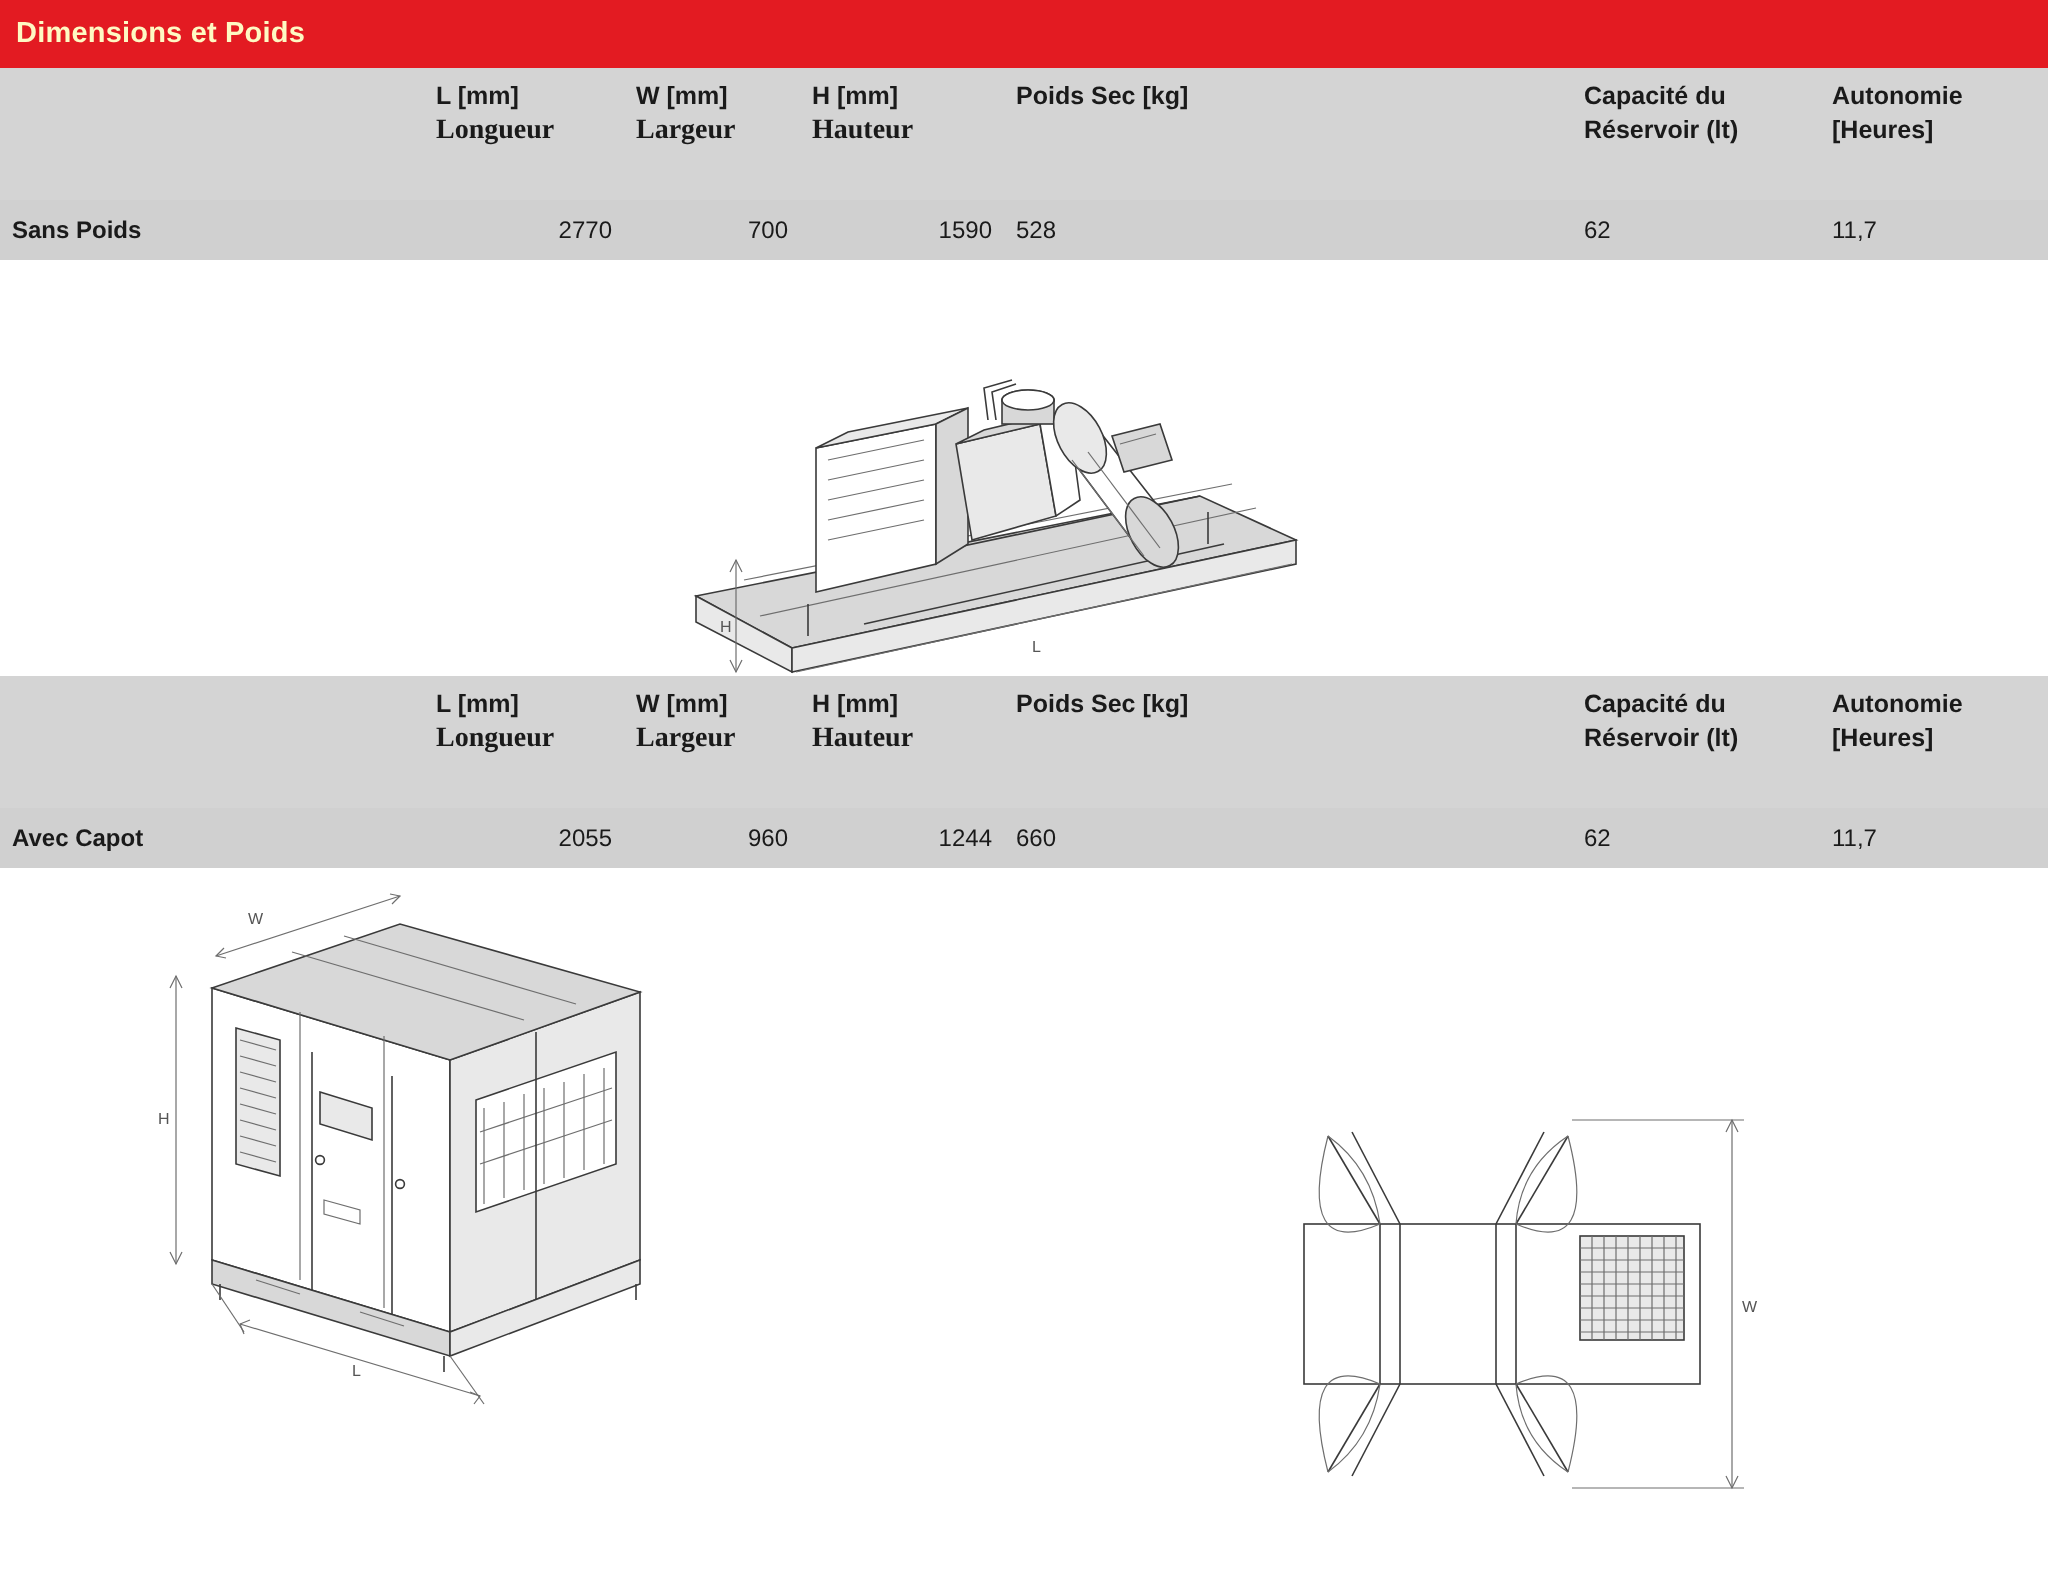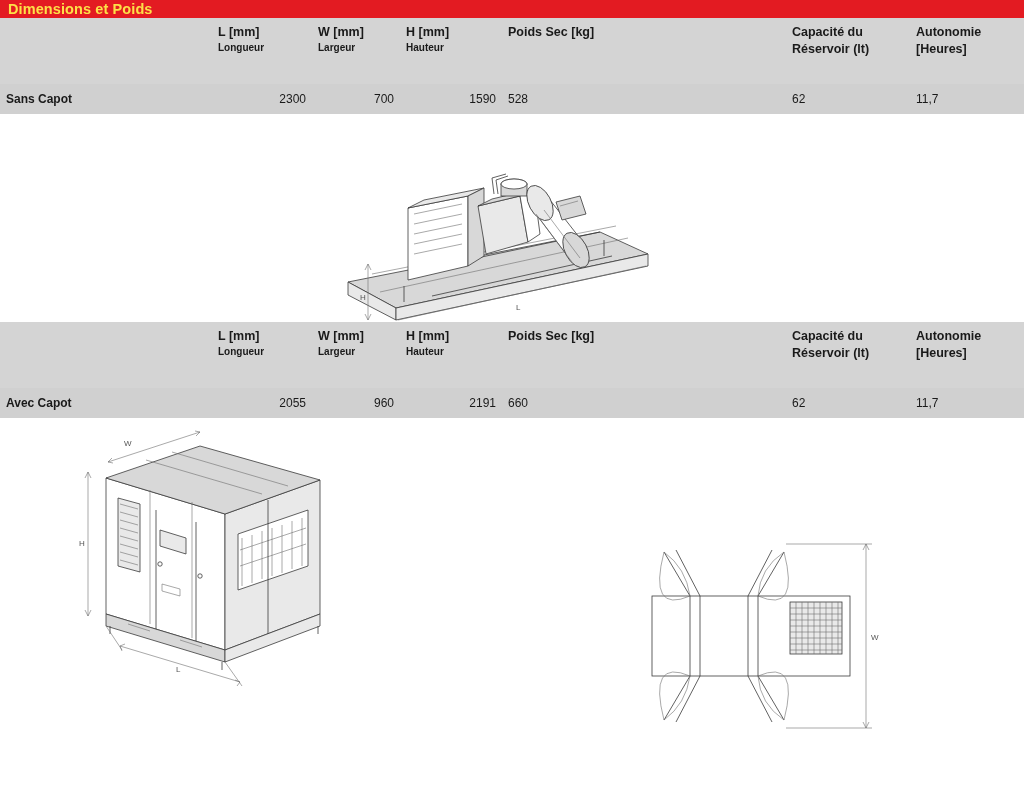--- a/index.html
+++ b/index.html
@@ -11,23 +11,23 @@
     height: 788px;
     background: #ffffff;
     font-family: "Liberation Sans", sans-serif;
     color: #1a1a1a;
     overflow: hidden;
     position: relative;
   }
 
   
   .title-bar {
-    height: 18px;
+    height: 34px;
     background: #e31b22;
-    color: #fde047;
+    color: #fef9c3;
     font-size: 14.5px;
     font-weight: bold;
     display: flex;
     align-items: center;
     padding-left: 8px;
     letter-spacing: 0.1px;
   }
 
   
   .spec-table {
@@ -46,22 +46,23 @@
     margin-left: 40px;
   }
   .spec-table .val-row td {
     background: #d0d0d0;
     font-size: 12px;
     padding: 4px 6px;
     height: 22px;
   }
   .hdr-sub {
     display: block;
-    font-size: 10px;
+    font-size: 14px;
     font-weight: bold;
+    font-family: Liberation Serif, serif;
   }
   .hdr-main {
     display: block;
     font-size: 12.5px;
     font-weight: bold;
   }
   .c-label { width: 200px; text-align: left; }
   .c-l     { width: 88px;  text-align: left; }
   .c-w     { width: 76px;  text-align: left; }
   .c-h     { width: 90px;  text-align: left; }
@@ -129,22 +130,22 @@
     <td class="c-aut">
       <span class="hdr-main">Autonomie</span>
       <span class="hdr-main">[Heures]</span>
     </td>
     <td class="c-noise">
       <span class="hdr-main">Niveau de bruit</span>
       <span class="hdr-main">dBA@7mt</span>
     </td>
   </tr>
   <tr class="val-row">
-    <td class="c-label">Sans Capot</td>
-    <td class="c-l">2300</td>
+    <td class="c-label">Sans Poids</td>
+    <td class="c-l">2770</td>
     <td class="c-w">700</td>
     <td class="c-h">1590</td>
     <td class="c-p">528</td>
     <td class="c-gap"></td>
     <td class="c-cap">62</td>
     <td class="c-aut">11,7</td>
     <td class="c-noise">n/a</td>
   </tr>
 </tbody>
   </table>
@@ -235,21 +236,21 @@
     </td>
     <td class="c-noise">
       <span class="hdr-main">Niveau de bruit</span>
       <span class="hdr-main">dBA@7mt</span>
     </td>
   </tr>
   <tr class="val-row">
     <td class="c-label">Avec Capot</td>
     <td class="c-l">2055</td>
     <td class="c-w">960</td>
-    <td class="c-h">2191</td>
+    <td class="c-h">1244</td>
     <td class="c-p">660</td>
     <td class="c-gap"></td>
     <td class="c-cap">62</td>
     <td class="c-aut">11,7</td>
     <td class="c-noise">68.4</td>
   </tr>
 </tbody>
   </table>
 
 <div class="drawing-bottom">

